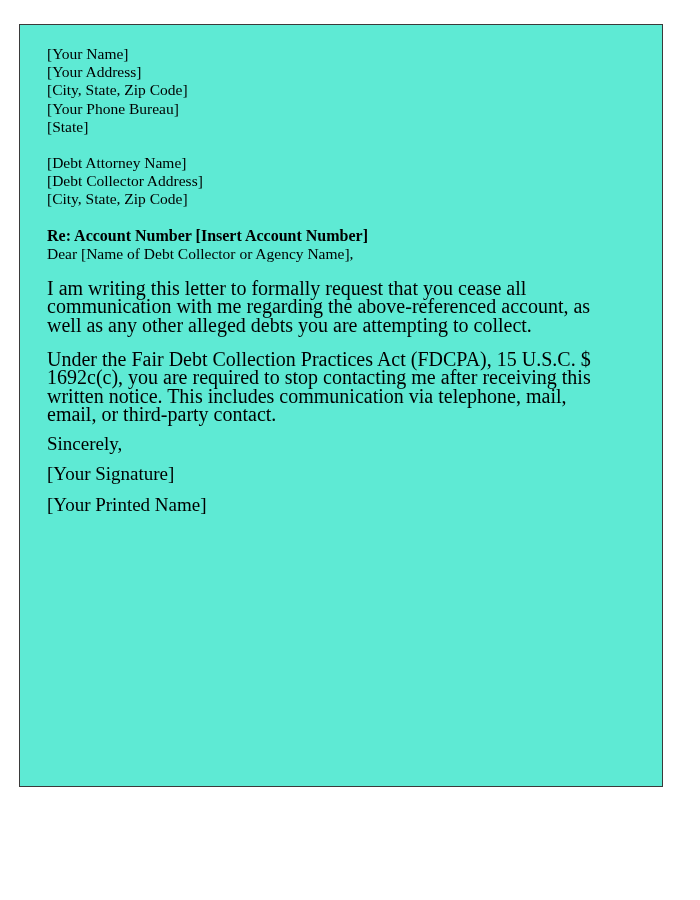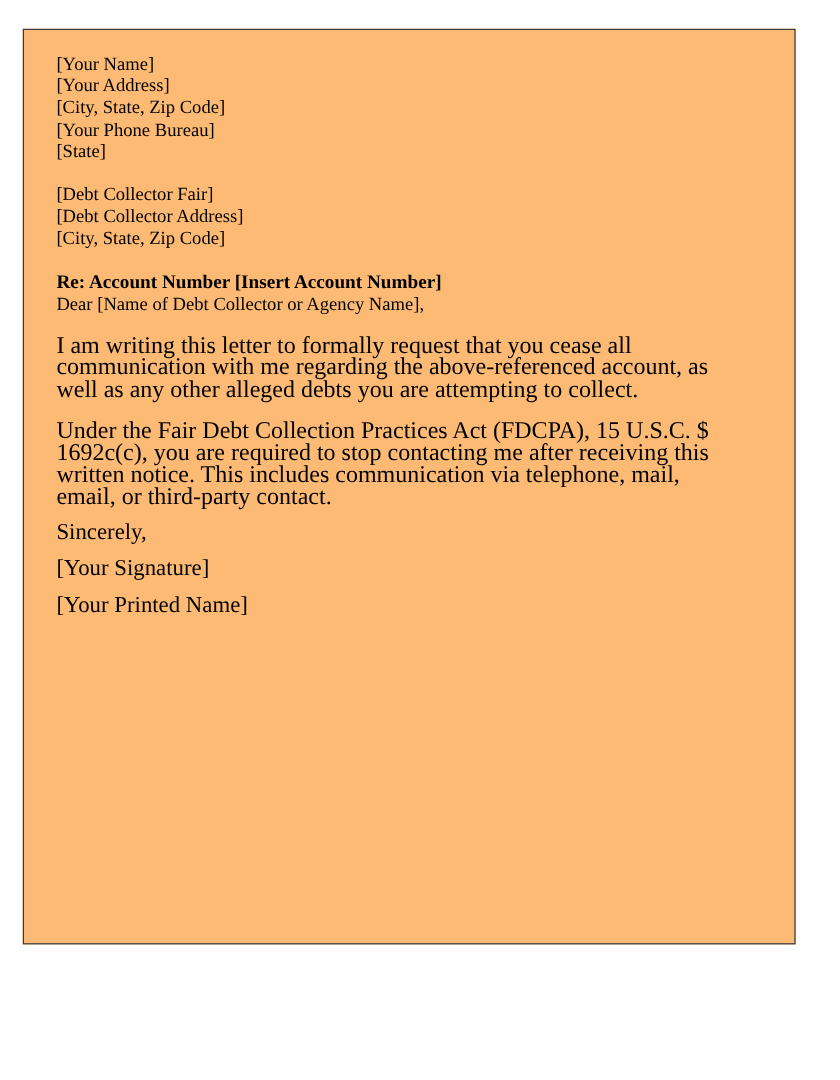--- a/index.html
+++ b/index.html
@@ -16,21 +16,21 @@
   }
 
   .page-frame {
     position: absolute;
     left: 19px;
     top: 24px;
     width: 644px;
     height: 763px;
     border: 1px solid #3a3a3a;
     box-sizing: border-box;
-    background: #fdba74;
+    background: #5eead4;
     padding-left: 43px;
   }
 
   .letter-body {
     position: absolute;
     left: 27px;
     top: 20px;
     width: 555px;
   }
 
@@ -82,21 +82,21 @@
       <div class="addr-line">[Your Name]</div>
       <div class="addr-line">[Your Address]</div>
       <div class="addr-line">[City, State, Zip Code]</div>
       <div class="addr-line">[Your Phone Bureau]</div>
       <div class="addr-line">[State]</div>
     </div>
 
     <div class="block-gap"></div>
 
     <div class="addr-block">
-      <div class="addr-line">[Debt Collector Fair]</div>
+      <div class="addr-line">[Debt Attorney Name]</div>
       <div class="addr-line">[Debt Collector Address]</div>
       <div class="addr-line">[City, State, Zip Code]</div>
     </div>
 
     <div class="subject-line">Re: Account Number [Insert Account Number]</div>
 
     <div class="salutation">Dear [Name of Debt Collector or Agency Name],</div>
 
     <div class="para">I am writing this letter to formally request that you cease all communication with me regarding the above-referenced account, as well as any other alleged debts you are attempting to collect.</div>
     <div class="para">Under the Fair Debt Collection Practices Act (FDCPA), 15 U.S.C. $ 1692c(c), you are required to stop contacting me after receiving this written notice. This includes communication via telephone, mail, email, or third-party contact.</div>

